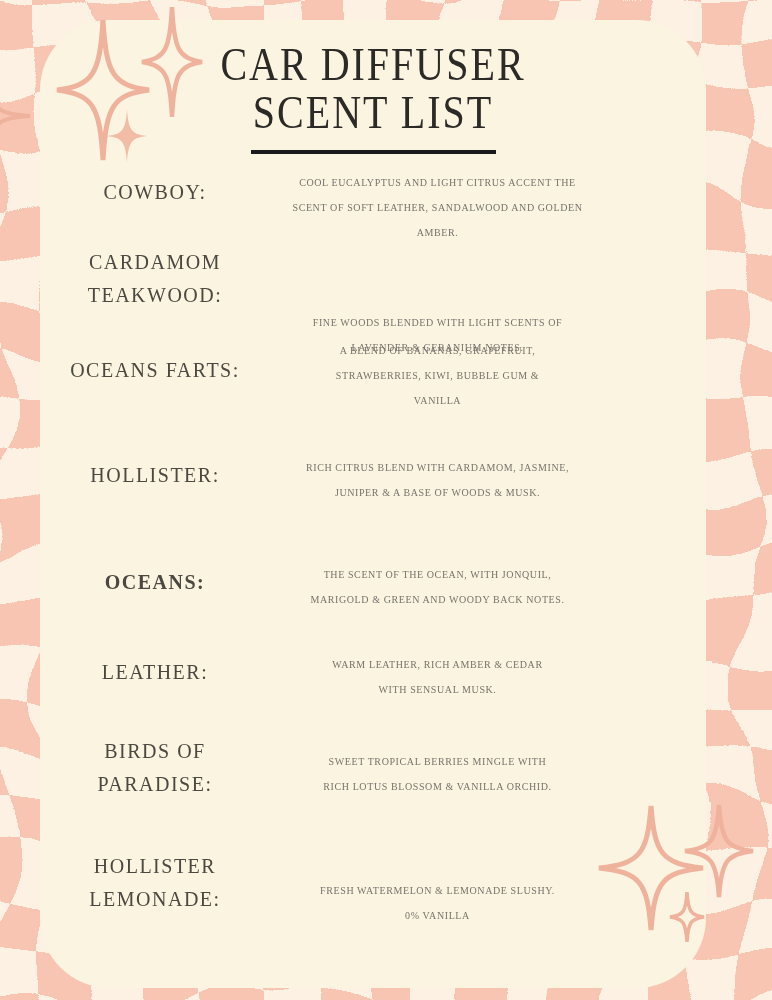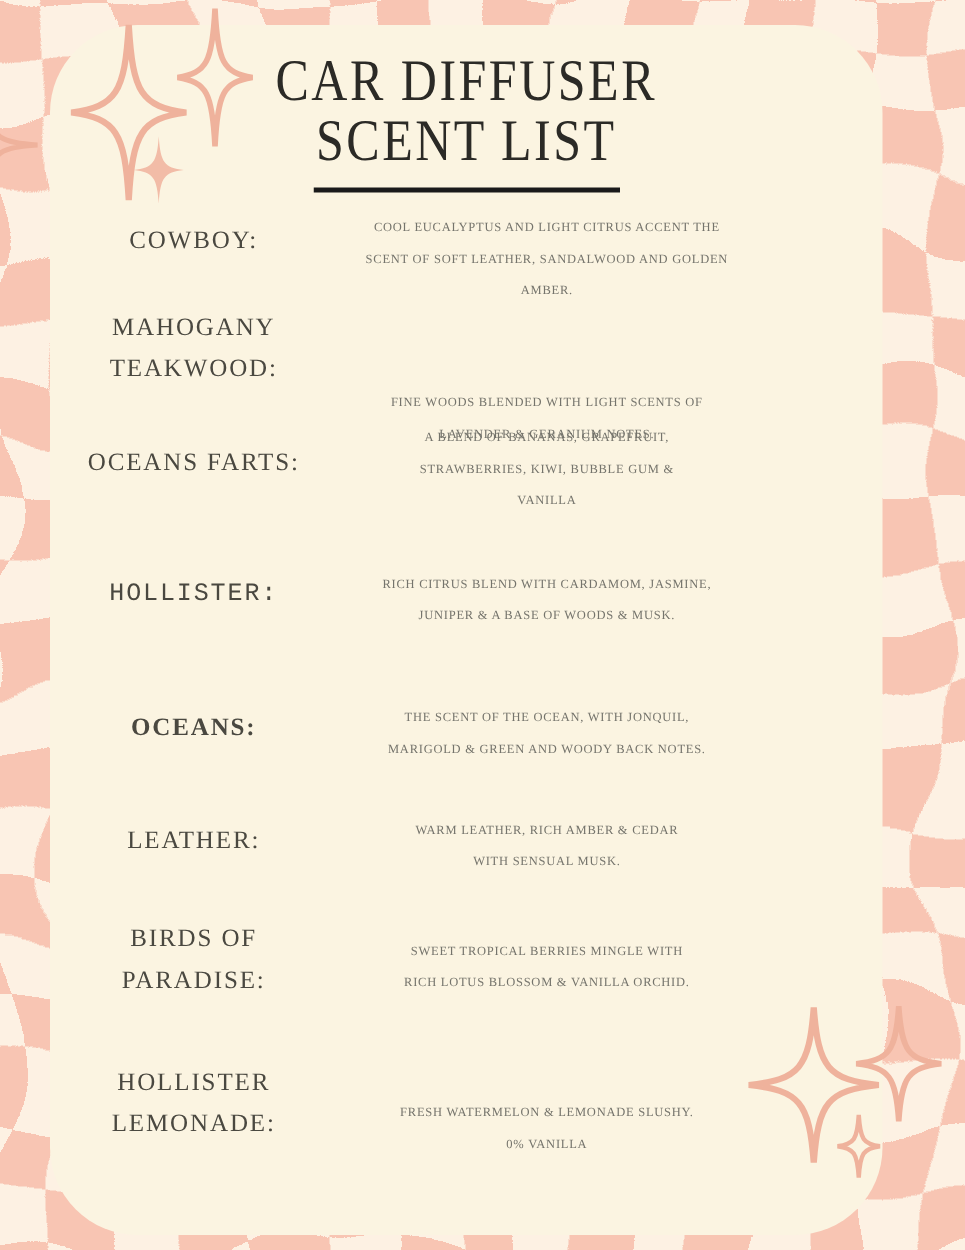--- a/index.html
+++ b/index.html
@@ -81,21 +81,21 @@
     white-space: pre-line;
     font-size: 10px;
     line-height: 25px;
     letter-spacing: 0.6px;
     color: var(--desc_text);
   }
   
   .row:nth-child(1) { top: 150px; } .row:nth-child(1) .scent-name { top: 6px; }
   .row:nth-child(2) { top: 226px; } .row:nth-child(2) .scent-desc { top: 20px; margin-top: 44px; }
   .row:nth-child(3) { top: 318px; } .row:nth-child(3) .scent-name { top: 16px; }
-  .row:nth-child(4) { top: 435px; } .row:nth-child(4) .scent-name { top: 4px; font-family: Liberation Mono, monospace; }
+  .row:nth-child(4) { top: 435px; } .row:nth-child(4) .scent-name { top: 4px; }
   .row:nth-child(5) { top: 542px; } .row:nth-child(5) .scent-name { top: 4px; font-weight: bold; }
   .row:nth-child(6) { top: 632px; } .row:nth-child(6) .scent-name { top: 4px; }
   .row:nth-child(7) { top: 715px; } .row:nth-child(7) .scent-desc { top: 14px; }
   .row:nth-child(8) { top: 830px; } .row:nth-child(8) .scent-desc { top: 28px; text-align: center; }
 </style>
 </head>
 <body>
 
 <div id="stage">
 
@@ -123,21 +123,21 @@
     </div>
 
     <div id="scent-list">
         <div class="row">
           <div class="scent-name">COWBOY:</div>
           <div class="scent-desc">COOL EUCALYPTUS AND LIGHT CITRUS ACCENT THE
 SCENT OF SOFT LEATHER, SANDALWOOD AND GOLDEN
 AMBER.</div>
         </div>
         <div class="row">
-          <div class="scent-name">MAHOGANY
+          <div class="scent-name">CARDAMOM
 TEAKWOOD:</div>
           <div class="scent-desc">FINE WOODS BLENDED WITH LIGHT SCENTS OF
 LAVENDER &amp; GERANIUM NOTES.</div>
         </div>
         <div class="row">
           <div class="scent-name">OCEANS FARTS:</div>
           <div class="scent-desc">A BLEND OF BANANAS, GRAPEFRUIT,
 STRAWBERRIES, KIWI, BUBBLE GUM &amp;
 VANILLA</div>
         </div>

